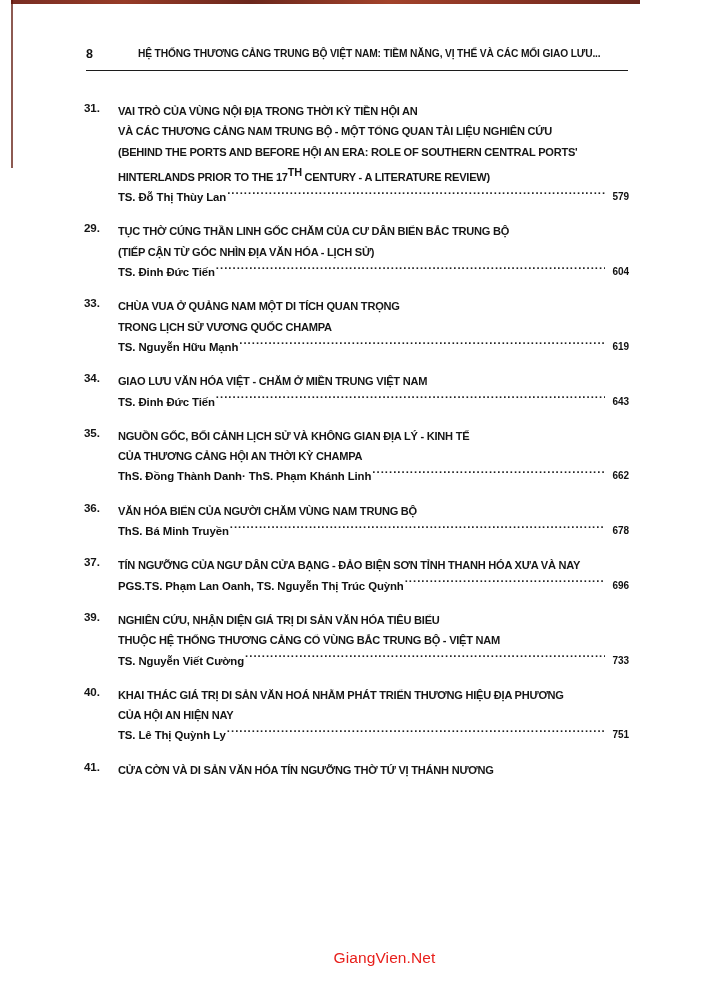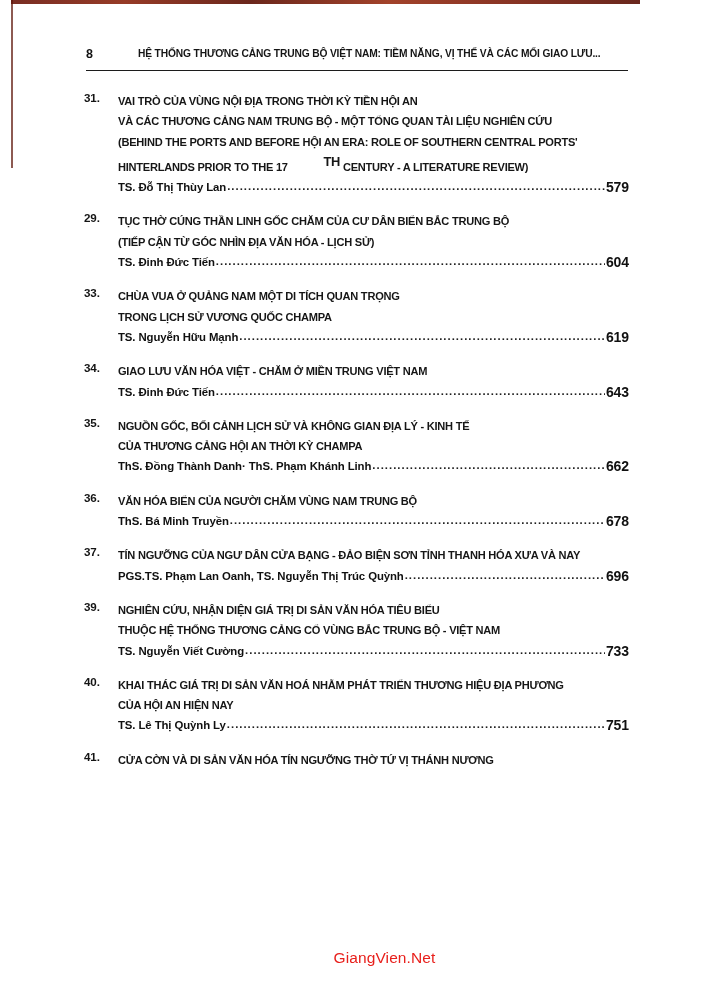--- a/index.html
+++ b/index.html
@@ -82,21 +82,21 @@
     top: 70px;
     width: 542px;
     height: 1.4px;
     background: #1c1c1c;
   }
 
   
   .toc {
     position: absolute;
     left: 84px;
-    top: 91px;
+    top: 101px;
     width: 545px;
   }
   .entry {
     position: relative;
     margin-bottom: 14px;
   }
   .entry:last-child { margin-bottom: 0; }
 
   .num {
     position: absolute;
@@ -115,28 +115,27 @@
     font-size: 11.2px;
     font-weight: 700;
     color: #161616;
     letter-spacing: -0.25px;
     line-height: 20.3px;
     white-space: nowrap;
     transform: scaleX(.99);
     transform-origin: left center;
   }
   .title-line sup {
-    font-size: 13px;
+    font-size: 11px;
     vertical-align: 5px;
     font-weight: 700;
-    margin-left: 36px;
   }
   .author-row {
     display: flex;
-    align-items: flex-end;
+    align-items: flex-start;
     line-height: 20.3px;
     white-space: nowrap;
   }
   .author {
     font-size: 11.4px;
     font-weight: 700;
     color: #101010;
     letter-spacing: -0.1px;
     flex: 0 0 auto;
   }
@@ -154,21 +153,21 @@
     font-weight: 700;
     color: #1d1d1d;
     letter-spacing: 1.0px;
     position: absolute;
     bottom: 1px;
     left: 0;
     white-space: nowrap;
   }
   .page-no {
     flex: 0 0 auto;
-    font-size: 14px;
+    font-size: 10px;
     font-weight: 700;
     color: #101010;
     text-align: right;
     min-width: 23px;
     letter-spacing: -0.1px;
   }
 
   
   .watermark {
     position: absolute;

